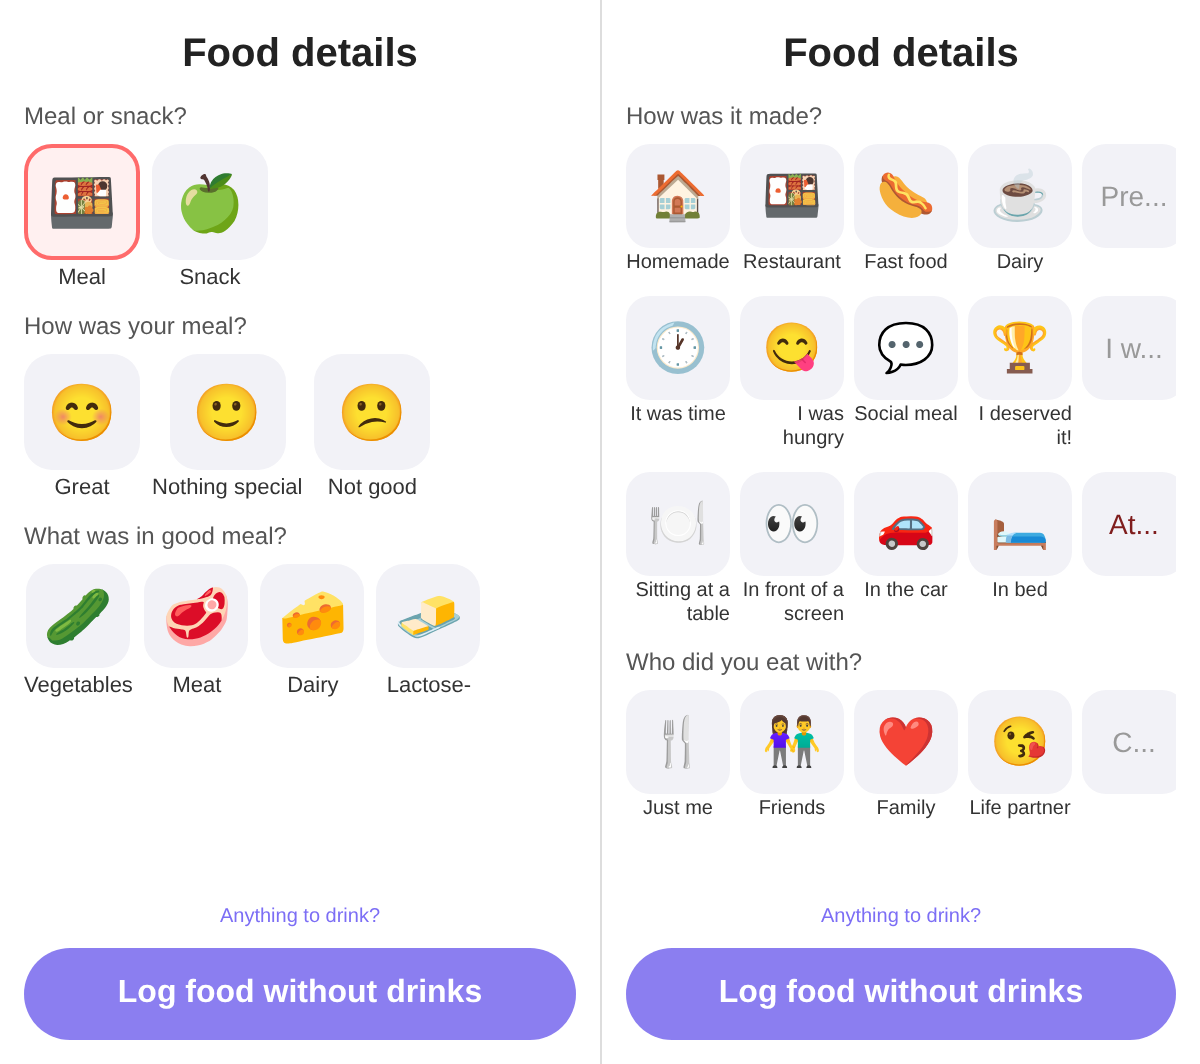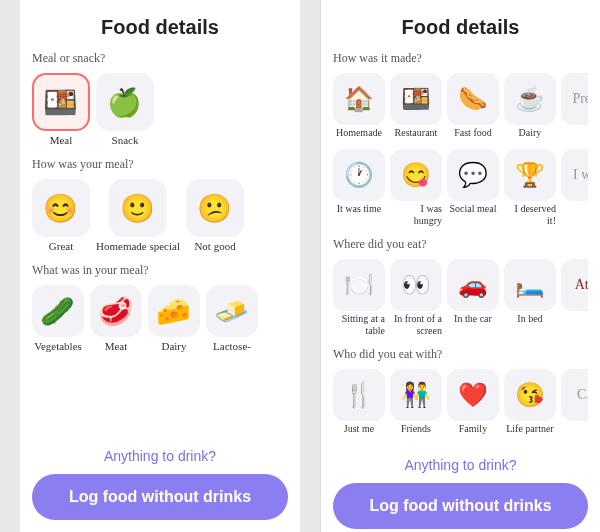--- a/index.html
+++ b/index.html
@@ -13,21 +13,20 @@
     }
     .panel {
       width: 300px;
       height: 532px;
       background: #fff;
       overflow: hidden;
       padding: 16px 12px 12px;
       display: flex;
       flex-direction: column;
       gap: 10px;
-      margin-left: 20px;
     }
     .panel + .panel {
       border-left: 1px solid #ddd;
     }
     .panel-title {
       text-align: center;
       font-size: 20px;
       font-weight: 700;
       color: #222;
       margin-bottom: 2px;
@@ -69,38 +68,38 @@
       background: #f5f0ff;
     }
     .option-label {
       font-size: 11px;
       color: #333;
       line-height: 1.2;
     }
     .anything-drink {
       text-align: center;
       color: #7c6ef5;
-      font-size: 14px;
+      font-size: 10px;
       font-weight: 500;
       margin-top: 2px;
     }
     .log-btn {
       background: #8b7ef0;
       color: #fff;
       border: none;
       border-radius: 28px;
       padding: 14px;
       font-size: 16px;
       font-weight: 600;
       width: 100%;
       cursor: pointer;
       margin-top: auto;
     }
     .spacer { flex: 1; }
-    .section { display: flex; flex-direction: column; gap: 3px; font-family: Liberation Serif, serif; }
+    .section { display: flex; flex-direction: column; gap: 3px; }
 
     
     .right-options-row {
       display: flex;
       gap: 5px;
       flex-wrap: nowrap;
       overflow: hidden;
     }
     .option-box-sm {
       width: 52px;
@@ -149,32 +148,32 @@
 
   <div class="section">
     <div class="section-label">How was your meal?</div>
     <div class="options-row">
       <div class="option-item">
         <div class="option-box">😊</div>
         <span class="option-label">Great</span>
       </div>
       <div class="option-item">
         <div class="option-box">🙂</div>
-        <span class="option-label">Homemade special</span>
+        <span class="option-label">Nothing special</span>
       </div>
       <div class="option-item">
         <div class="option-box">😕</div>
         <span class="option-label">Not good</span>
       </div>
     </div>
   </div>
 
 
   <div class="section">
-    <div class="section-label">What was in your meal?</div>
+    <div class="section-label">What was in good meal?</div>
     <div class="options-row">
       <div class="option-item">
         <div class="option-box" style="width:52px;height:52px;">🥒</div>
         <span class="option-label">Vegetables</span>
       </div>
       <div class="option-item">
         <div class="option-box" style="width:52px;height:52px;">🥩</div>
         <span class="option-label">Meat</span>
       </div>
       <div class="option-item">
@@ -241,21 +240,20 @@
         <span class="option-label-sm">I deserved it!</span>
       </div>
       <div class="option-item-sm">
         <div class="option-box-sm" style="font-size:14px;color:#999;">I w...</div>
         <span class="option-label-sm"></span>
       </div>
     </div>
   </div>
 
   <div class="section">
-    <div class="section-label">Where did you eat?</div>
     <div class="right-options-row">
       <div class="option-item-sm">
         <div class="option-box-sm">🍽️</div>
         <span class="option-label-sm">Sitting at a table</span>
       </div>
       <div class="option-item-sm">
         <div class="option-box-sm">👀</div>
         <span class="option-label-sm">In front of a screen</span>
       </div>
       <div class="option-item-sm">

